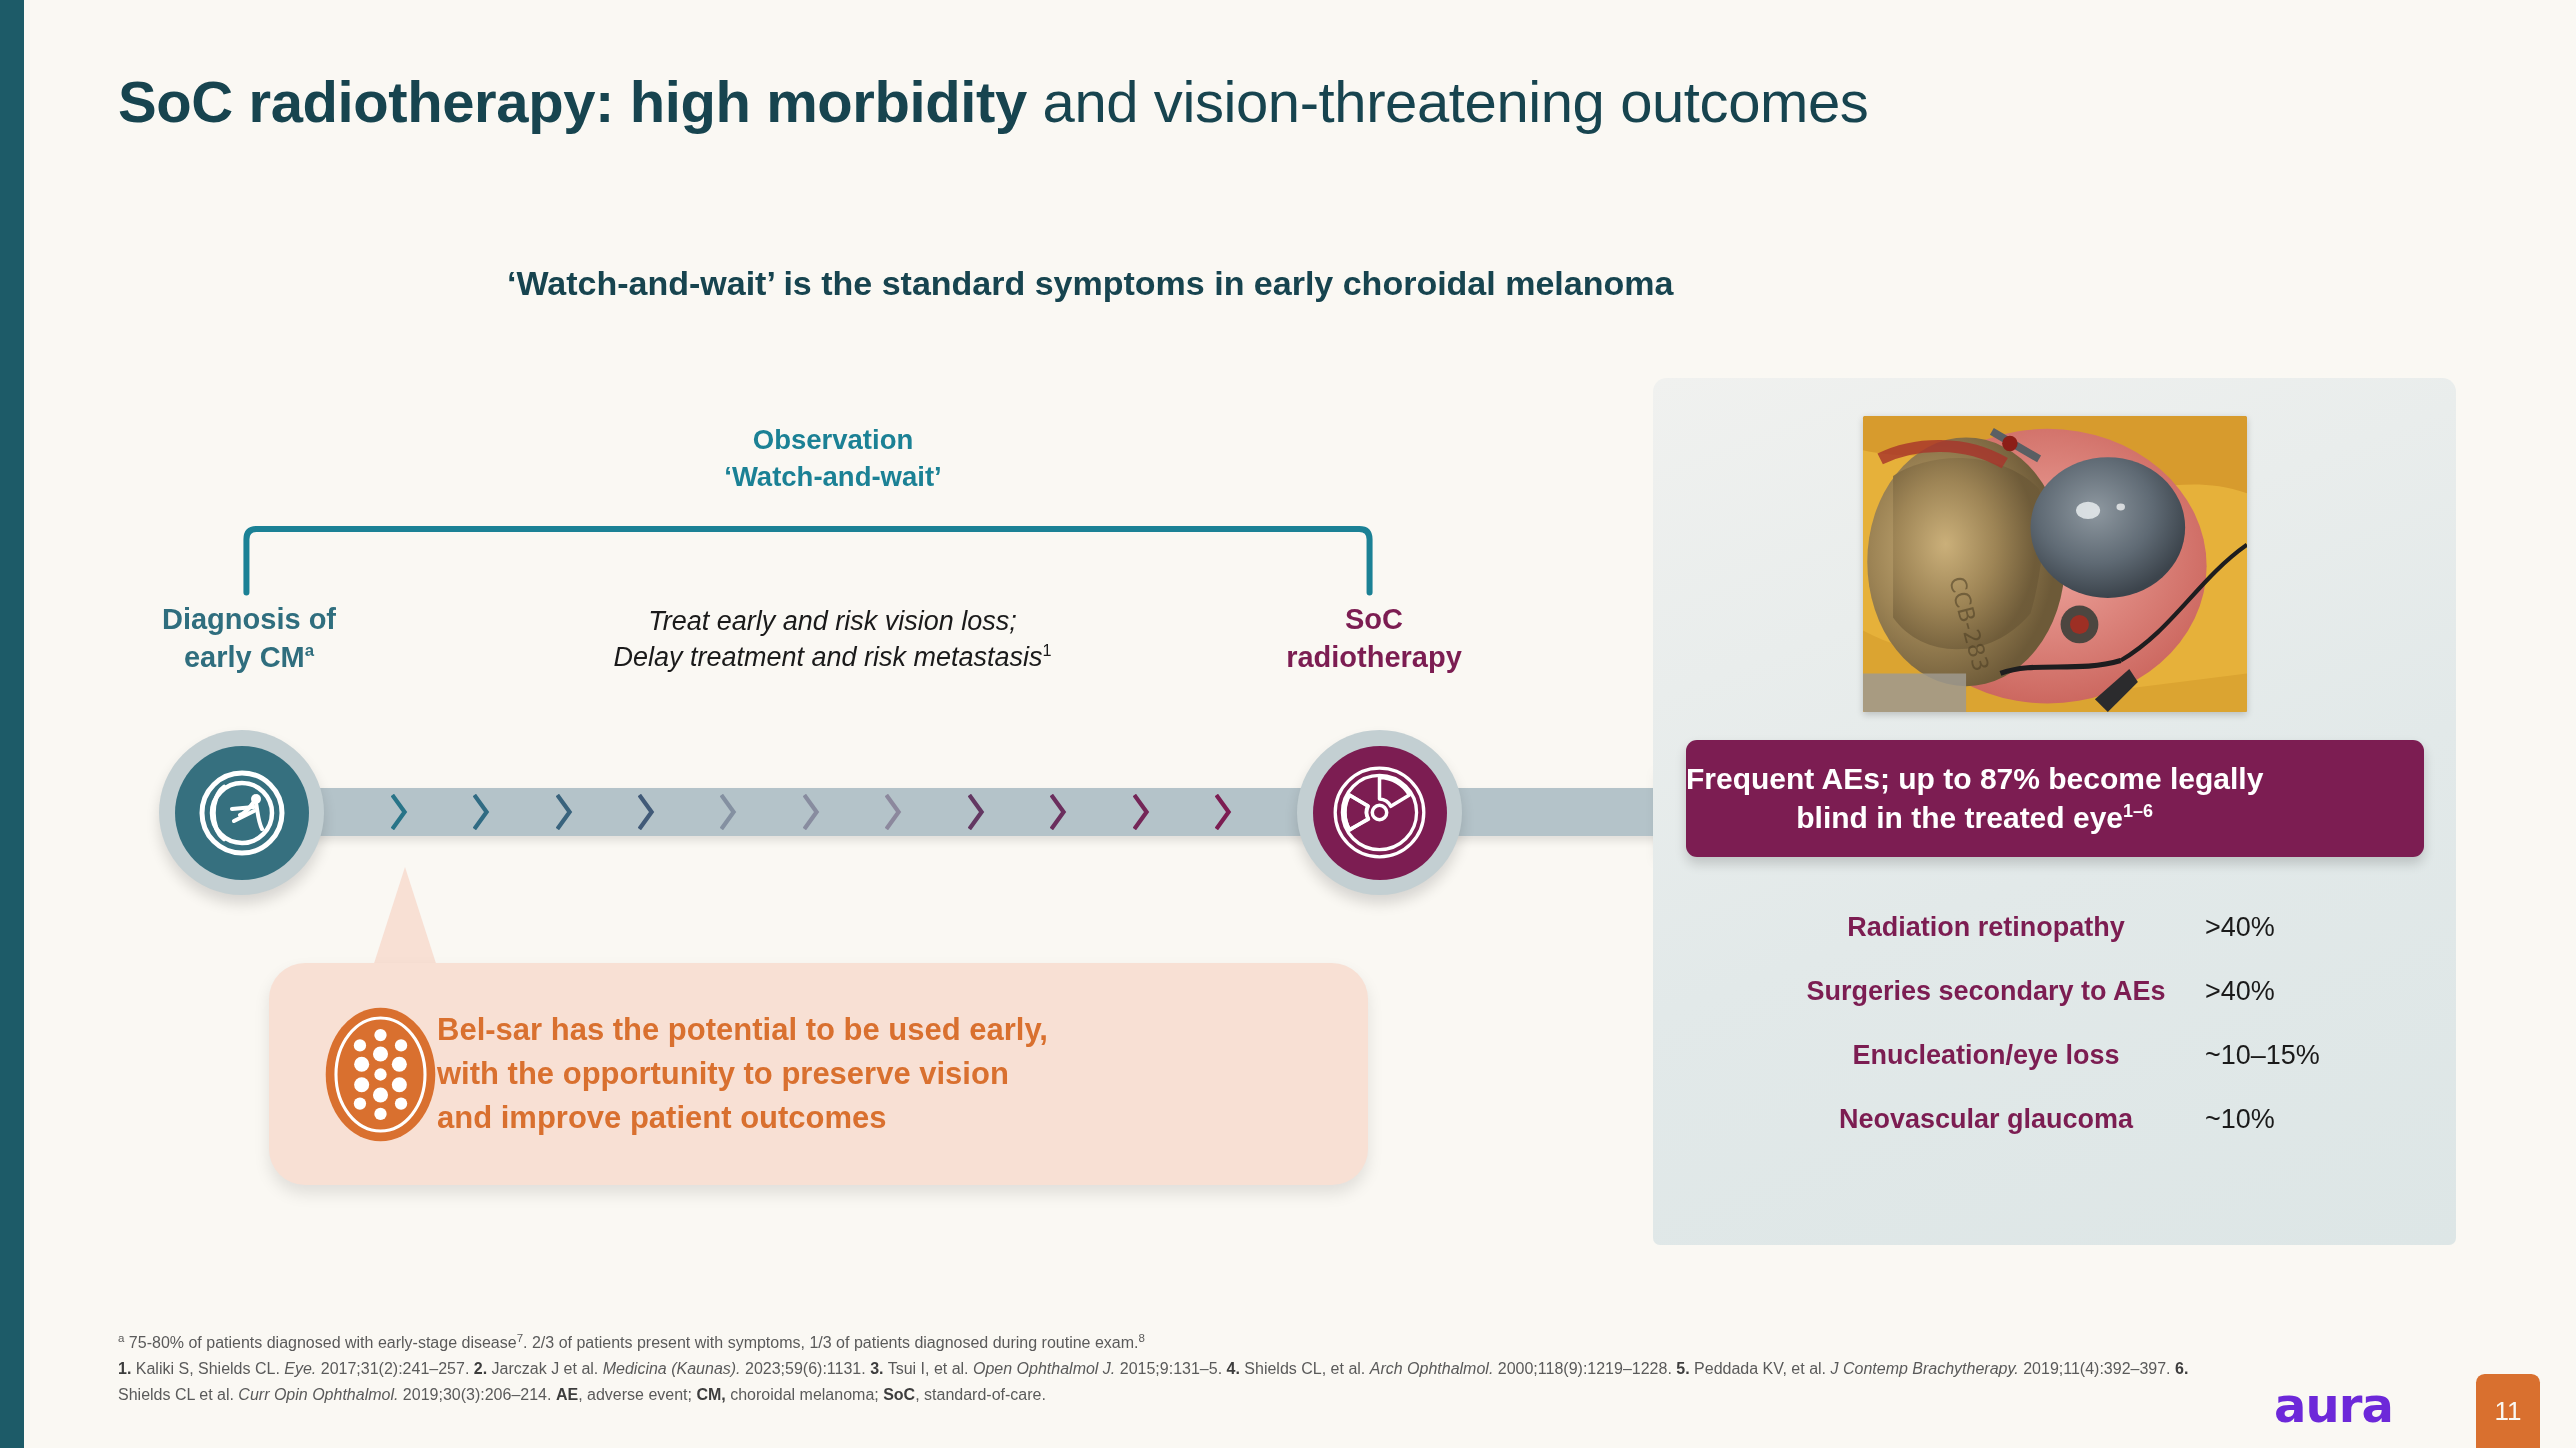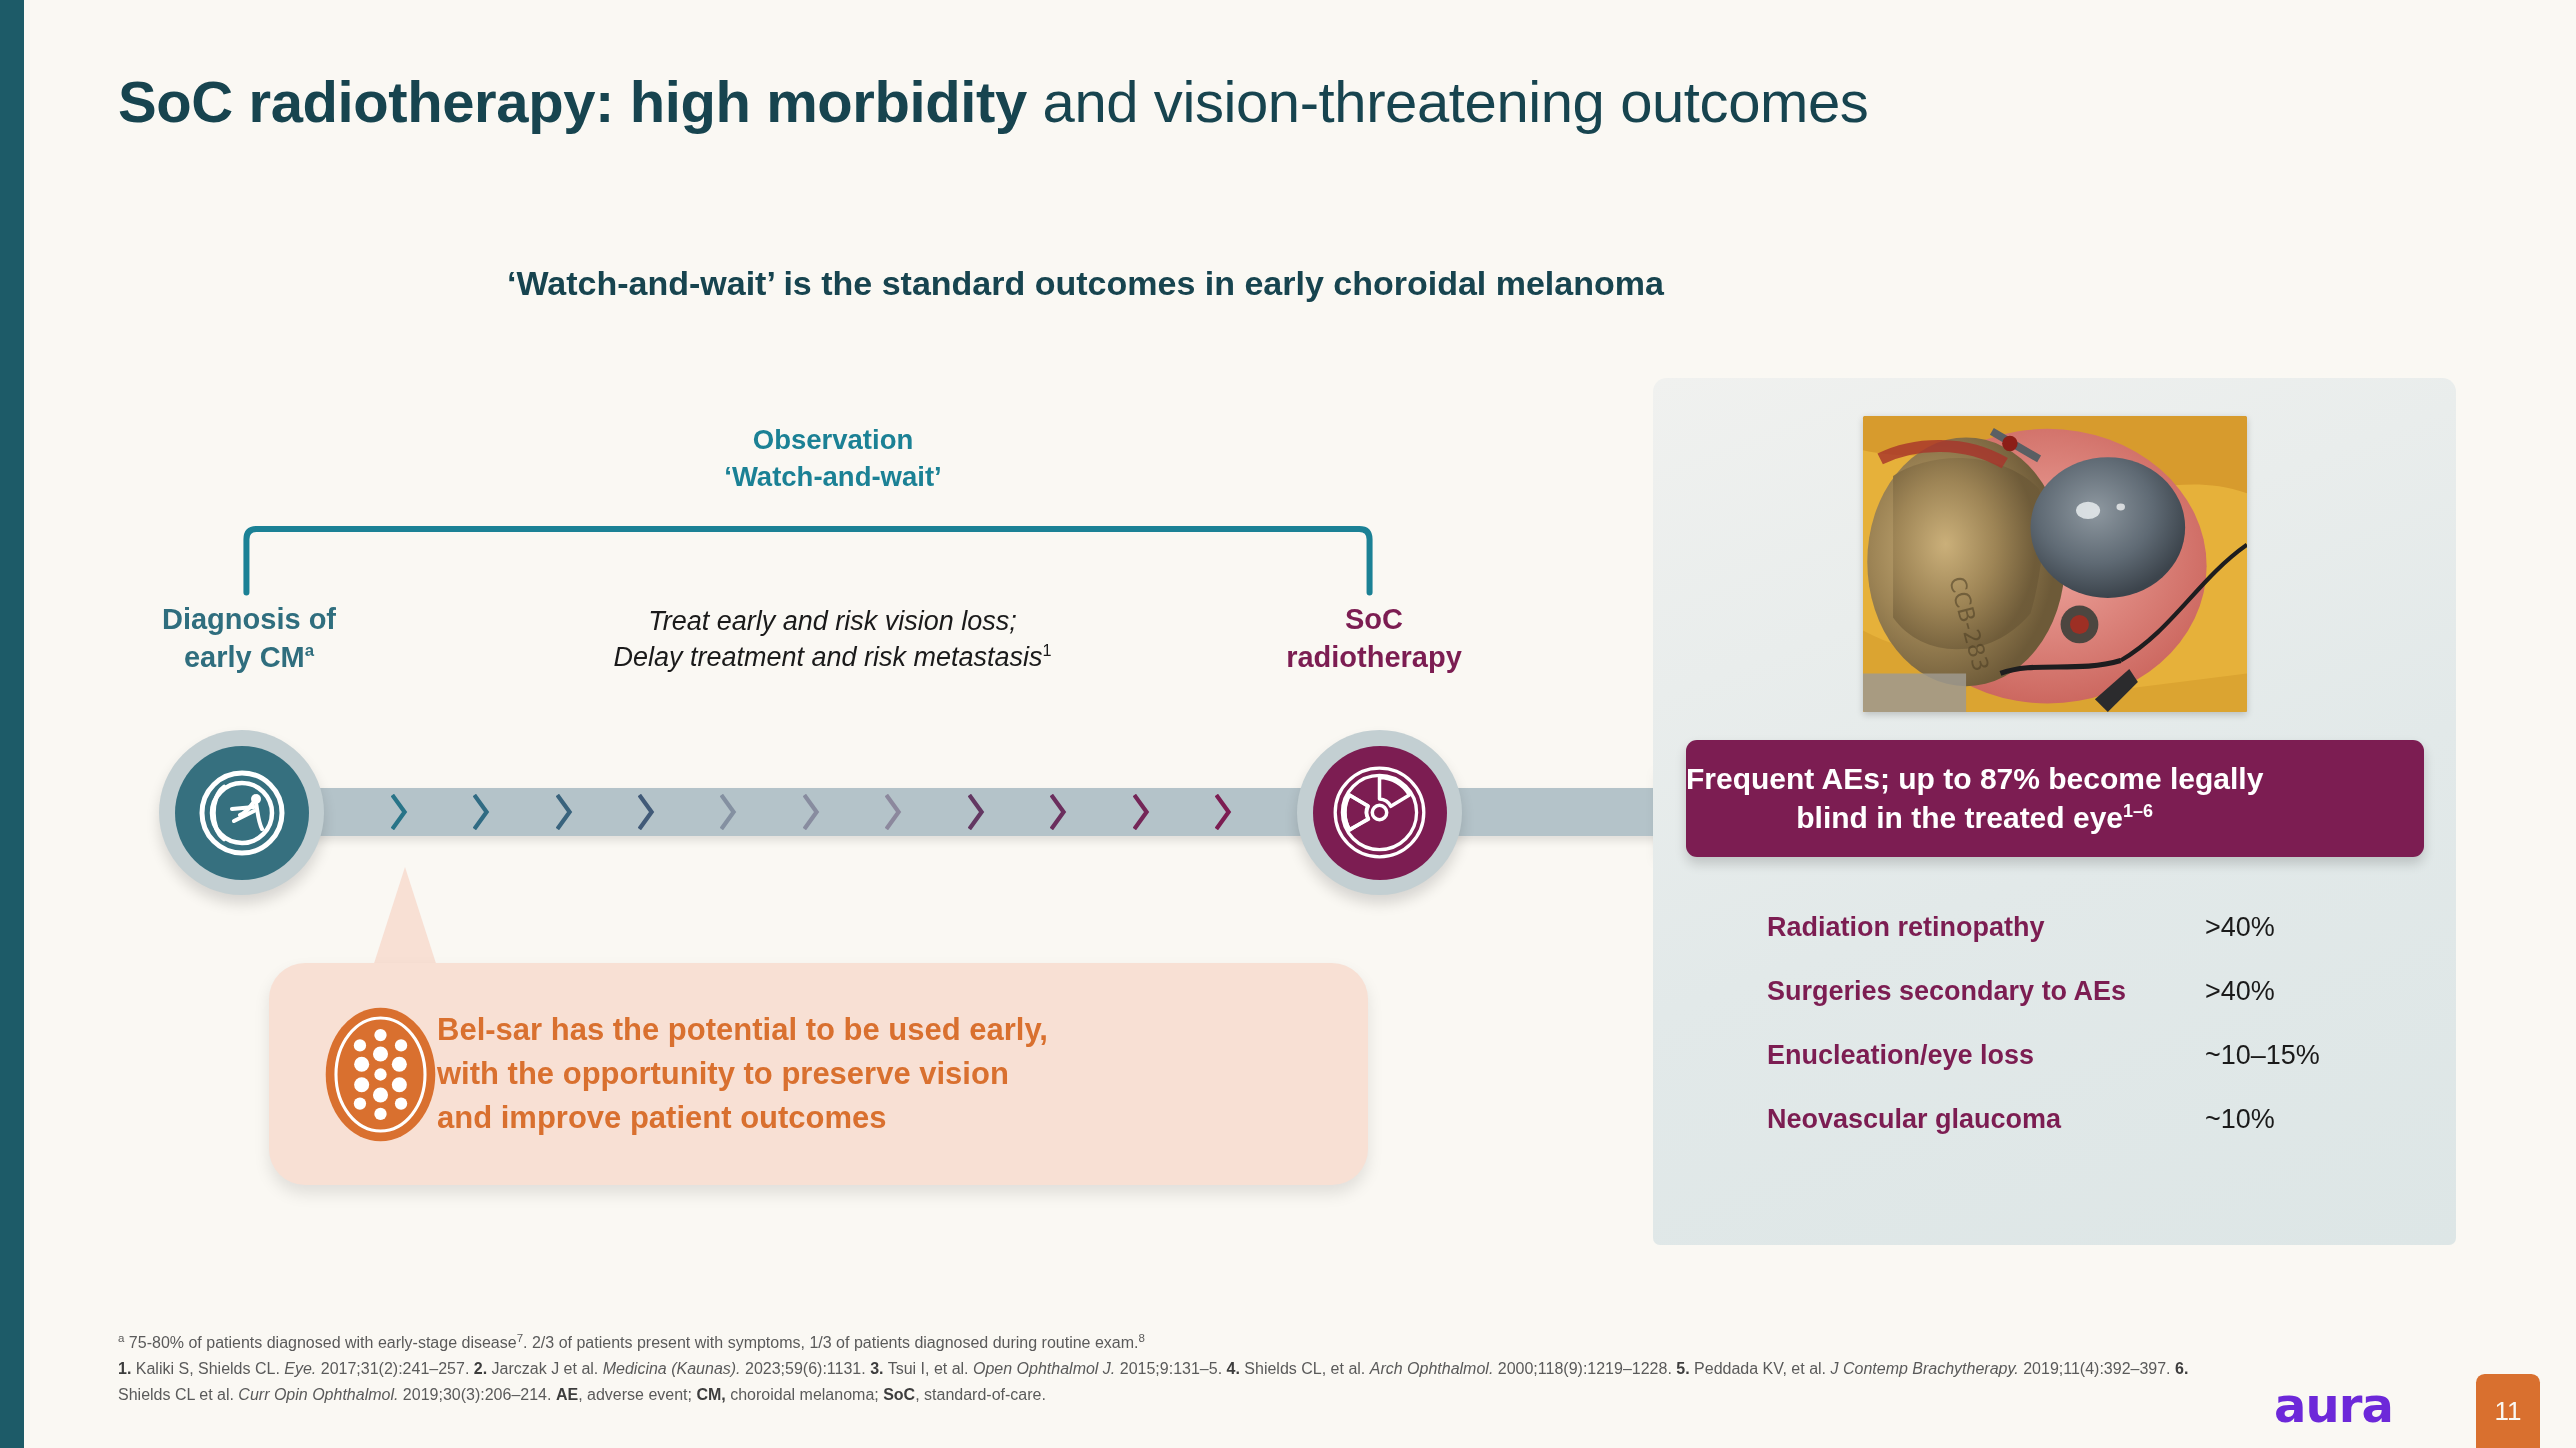--- a/index.html
+++ b/index.html
@@ -173,20 +173,21 @@
   }
   .ae-banner sup { font-size: 0.6em; vertical-align: super; }
 
   .ae-list {
     position: absolute; left: 1767px; top: 912px;
     width: 653px;
   }
   .ae-row {
     display: flex; align-items: baseline;
     height: 64px;
+    text-align: center;
   }
   .ae-name {
     width: 438px;
     font-size: 27px; font-weight: 700;
     color: #7c1d52;
   }
   .ae-val {
     font-size: 27px; color: #1a1a1a;
   }
 
@@ -225,21 +226,21 @@
 <body>
 
 <div class="slide">
 
   <div class="edge-strip"></div>
 
   <div class="title">
     <span class="bold">SoC radiotherapy: high morbidity</span><span class="light"> and vision-threatening outcomes</span>
   </div>
 
-  <div class="subtitle">‘Watch-and-wait’ is the standard outcomes in early choroidal melanoma</div>
+  <div class="subtitle">‘Watch-and-wait’ is the standard symptoms in early choroidal melanoma</div>
 
   <div class="obs-label">
     <div>Observation</div>
     <div>‘Watch-and-wait’</div>
   </div>
 
   <svg class="bracket" viewBox="0 0 1316 86">
     <path d="M4,82 L4,20 Q4,8 16,8 L1300,8 Q1312,8 1312,20 L1312,82" fill="none" stroke="#1b8195" stroke-width="7" stroke-linecap="round"></path>
   </svg>
 

